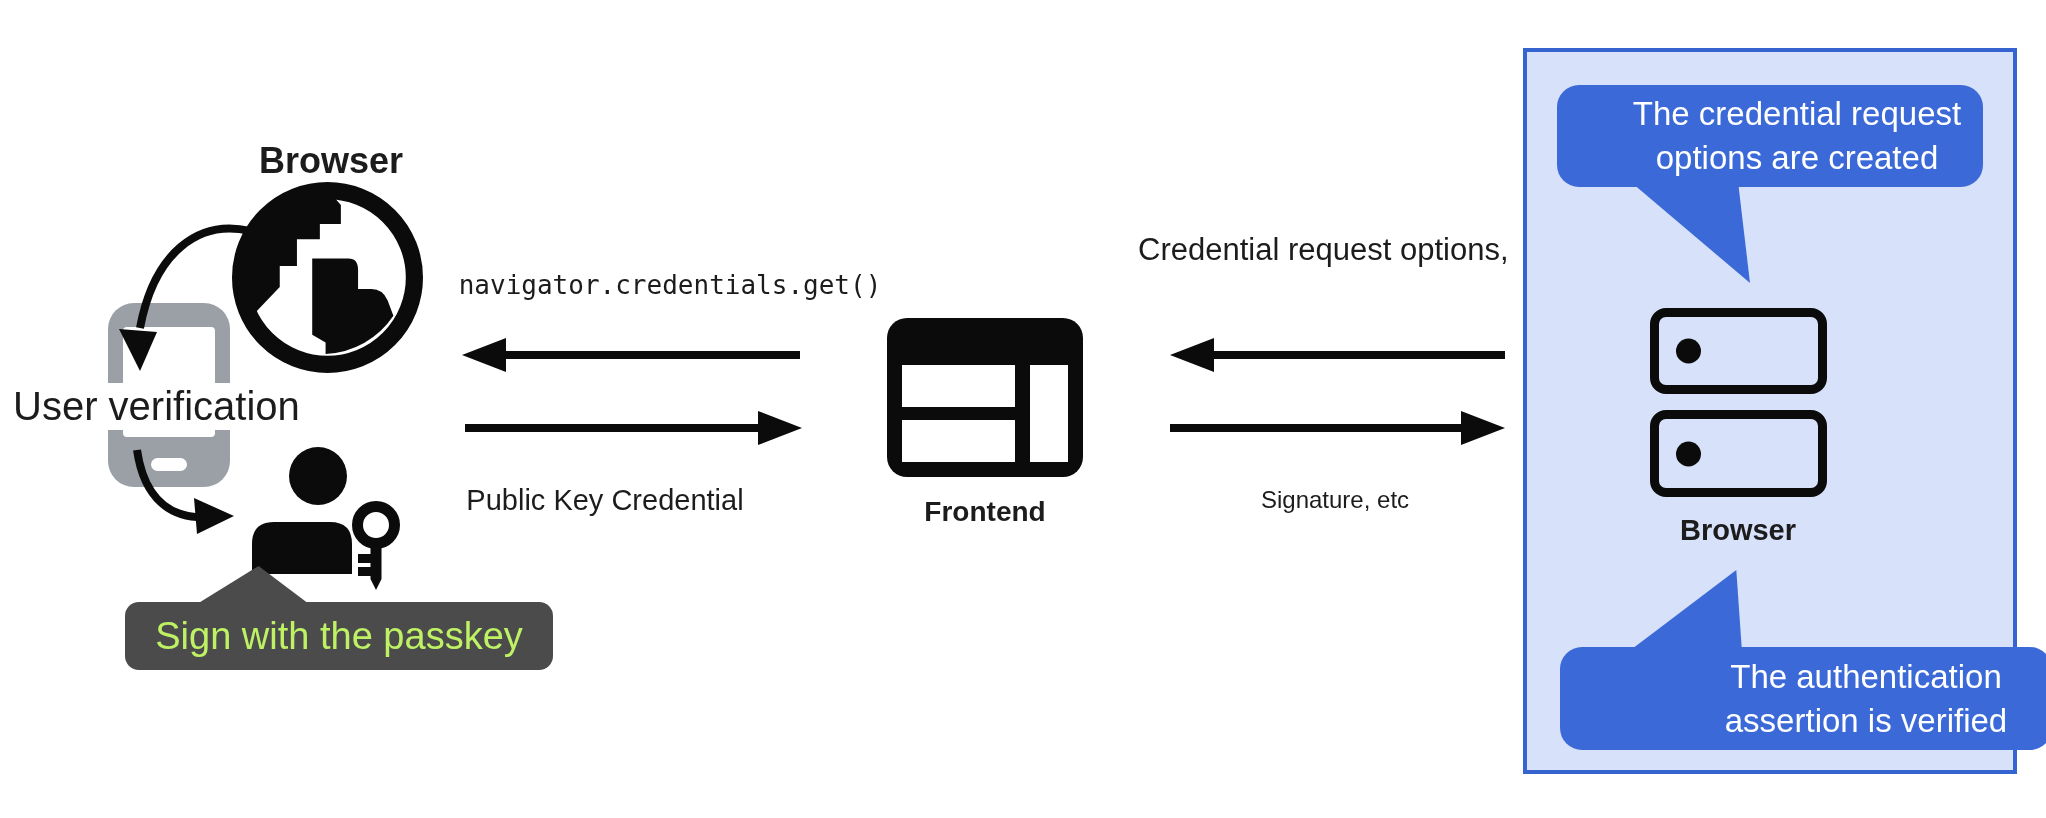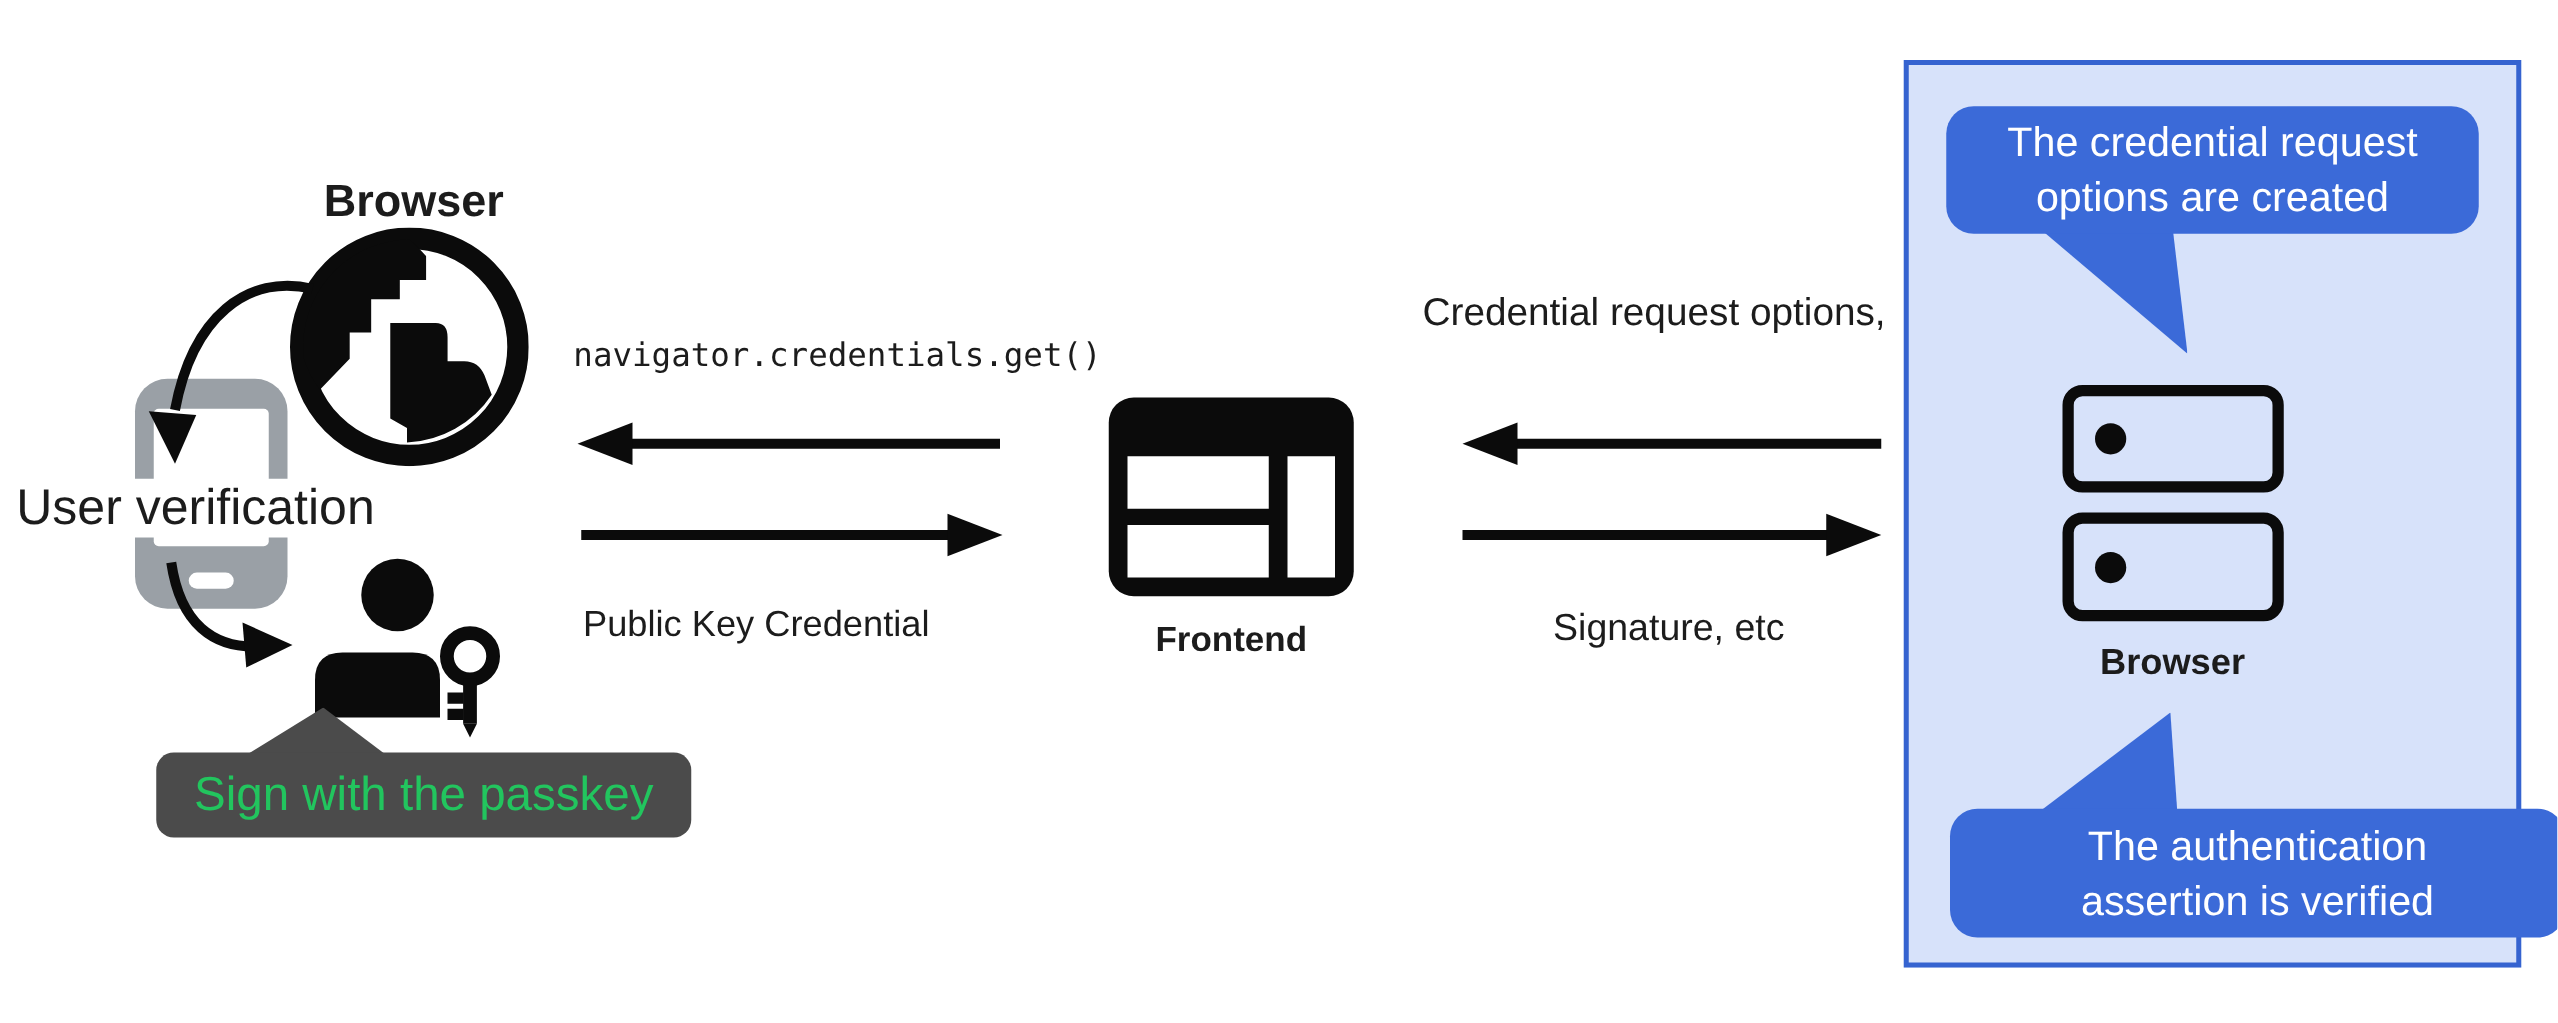--- a/index.html
+++ b/index.html
@@ -33,35 +33,35 @@
   
   .fe{position:absolute;left:887px;top:318px;width:196px;height:159px;background:var(--icon_black);border-radius:20px;}
   .fe-row1{position:absolute;left:15px;top:47px;width:113px;height:42px;background:#fff;}
   .fe-row2{position:absolute;left:15px;top:102px;width:113px;height:42px;background:#fff;}
   .fe-col{position:absolute;left:143px;top:47px;width:38px;height:97px;background:#fff;}
 
   
   .panel{position:absolute;left:1523px;top:48px;width:494px;height:726px;
          background:var(--panel_bg);border:4px solid var(--panel_border);box-sizing:border-box;}
   .bubble{position:absolute;background:var(--bubble_blue);color:#fff;border-radius:22px;
-          font-size:33px;line-height:44px;display:flex;align-items:center;justify-content:center;text-align:center;}
+          font-size:33px;line-height:44px;display:flex;align-items:center;justify-content:flex-end;text-align:center;}
   .bubble span{display:block;max-width:372px;}
   .bubble1{left:1557px;top:85px;width:426px;height:102px;}
   .bubble2{left:1560px;top:647px;width:492px;height:103px;}
   .tail{position:absolute;background:var(--bubble_blue);}
   .tail1{left:1632px;top:183px;width:118px;height:100px;clip-path:polygon(0 0,90% 0,100% 100%);}
   .tail2{left:1628px;top:570px;width:114px;height:82px;clip-path:polygon(0 100%,100% 100%,95% 0);}
 
   .srv{position:absolute;left:1650px;width:177px;height:86px;border:9px solid var(--icon_black);
        border-radius:16px;box-sizing:border-box;}
   .srv-dot{position:absolute;left:17px;top:50%;transform:translateY(-50%);width:25px;height:25px;border-radius:50%;background:var(--icon_black);}
 
   
   .dark-bubble{position:absolute;left:125px;top:602px;width:428px;height:68px;background:var(--dark_bubble);
-               border-radius:14px;color:#22c55e;font-size:38px;display:flex;align-items:center;justify-content:center;}
+               border-radius:14px;color:#bef264;font-size:38px;display:flex;align-items:center;justify-content:center;}
   .dark-tail{position:absolute;left:197px;top:566px;width:112px;height:38px;background:var(--dark_bubble);
              clip-path:polygon(0 100%,100% 100%,55% 0);}
 
   svg{position:absolute;}
   .overlay{left:0;top:0;pointer-events:none;}
 </style>
 </head>
 <body>
 
 <div class="canvas">
@@ -104,21 +104,21 @@
     <div class="fe-row1"></div>
     <div class="fe-row2"></div>
     <div class="fe-col"></div>
   </div>
   <div class="lbl bold center" style="left:885px;top:496px;width:200px;font-size:28px;">Frontend</div>
 
   <div class="lbl" style="left:1138px;top:230px;font-size:31px;line-height:39px;">
     <div>Credential request options,</div>
   </div>
 
-  <div class="lbl center" style="left:1235px;top:486px;width:200px;font-size:30px;">Signature, etc</div>
+  <div class="lbl center" style="left:1235px;top:486px;width:200px;font-size:24px;">Signature, etc</div>
 
   <div class="panel"></div>
 
   <div class="tail tail1"></div>
   <div class="bubble bubble1">
     <span>The credential request options are created</span>
   </div>
 
   <div class="srv" style="top:308px;">
     <div class="srv-dot"></div>

